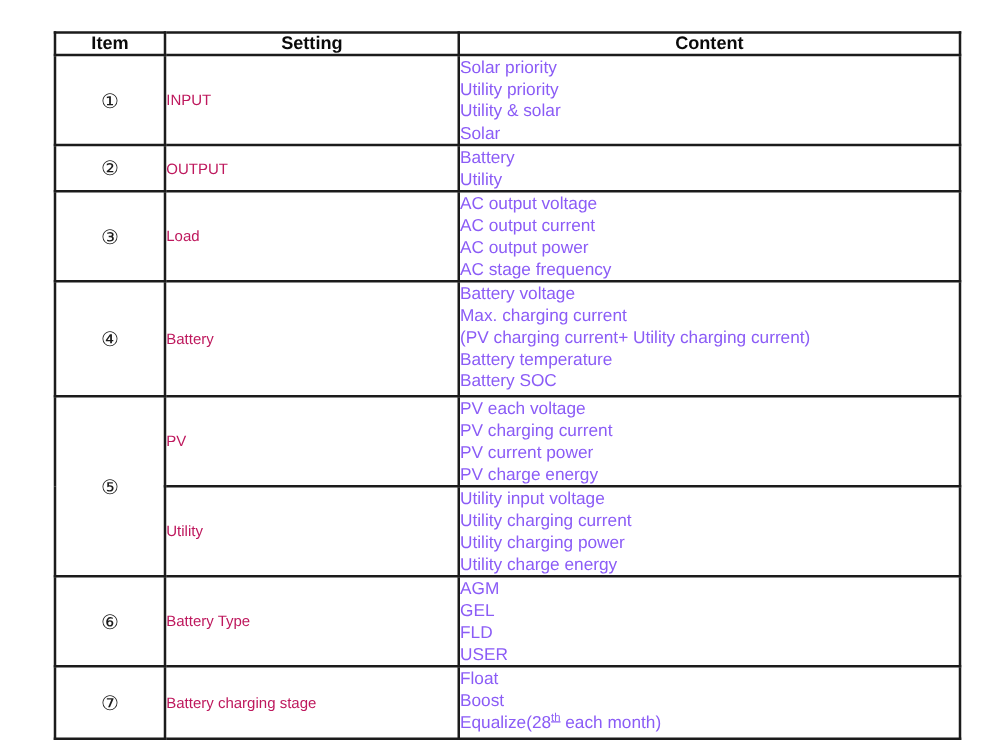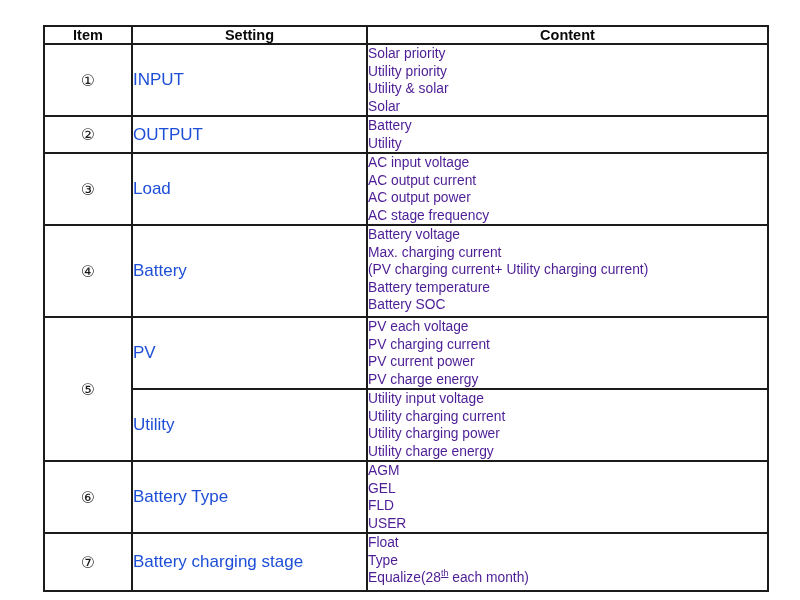--- a/index.html
+++ b/index.html
@@ -32,29 +32,29 @@
   td.item-cell {
     text-align: center;
     vertical-align: middle;
     font-family: "DejaVu Sans", "Liberation Sans", sans-serif;
     font-size: 16px;
     color: #1a1a1a;
   }
   td.setting-cell {
     vertical-align: middle;
     padding-left: 14px;
-    font-size: 17px;
-    color: #1d4ed8;
+    font-size: 12px;
+    color: #be185d;
   }
   td.content-cell {
     vertical-align: top;
     padding: 1px 4px 1px 12px;
     font-size: 13.8px;
     line-height: 17.5px;
-    color: #4c1d95;
+    color: #8b5cf6;
   }
   .line { white-space: nowrap; }
   .line sup {
     font-size: 9px;
     line-height: 0;
     text-decoration: underline;
   }
 </style>
 </head>
 <body>
@@ -91,21 +91,21 @@
       <td class="content-cell">
         <div class="line">Battery</div>
         <div class="line">Utility</div>
       </td>
     </tr>
 
     <tr style="height:69px">
       <td class="item-cell">③</td>
       <td class="setting-cell">Load</td>
       <td class="content-cell">
-        <div class="line">AC input voltage</div>
+        <div class="line">AC output voltage</div>
         <div class="line">AC output current</div>
         <div class="line">AC output power</div>
         <div class="line">AC stage frequency</div>
       </td>
     </tr>
 
     <tr style="height:92px">
       <td class="item-cell">④</td>
       <td class="setting-cell">Battery</td>
       <td class="content-cell">
@@ -147,20 +147,20 @@
         <div class="line">FLD</div>
         <div class="line">USER</div>
       </td>
     </tr>
 
     <tr style="height:58px">
       <td class="item-cell">⑦</td>
       <td class="setting-cell">Battery charging stage</td>
       <td class="content-cell">
         <div class="line">Float</div>
-        <div class="line">Type</div>
+        <div class="line">Boost</div>
         <div class="line"><span>Equalize(28</span><sup>th</sup><span> each month)</span></div>
       </td>
     </tr>
 
   </tbody>
     </table>
 </div>
 
 </body></html>

